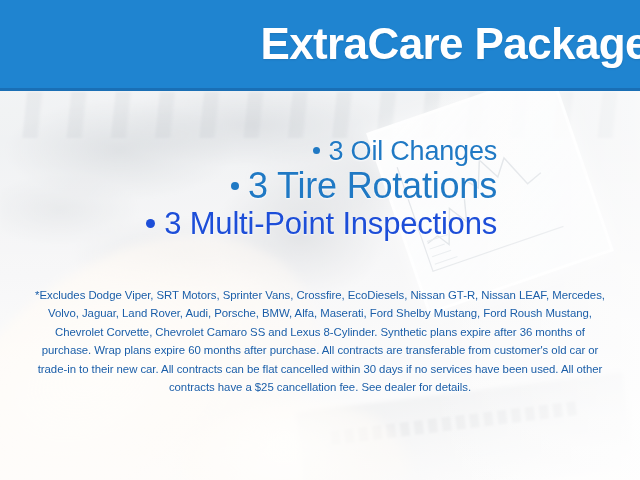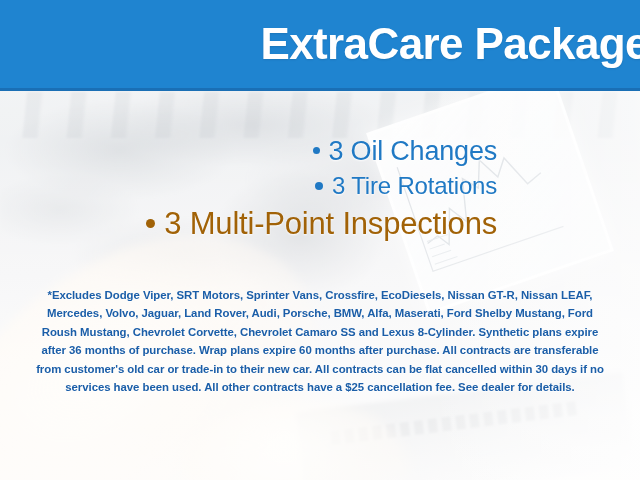--- a/index.html
+++ b/index.html
@@ -172,35 +172,35 @@
     display: inline-block;
     vertical-align: middle;
     border-radius: 50%;
     background: currentColor;
     margin-right: 9px;
     position: relative;
     top: -2px;
   }
   .bullet-1 { font-size: 27px; line-height: 34px; }
   .bullet-1 .dot { width: 7px; height: 7px; }
-  .bullet-2 { font-size: 24px; line-height: 36px; }
+  .bullet-2 { font-size: 36px; line-height: 36px; }
   .bullet-2 .dot { width: 8px; height: 8px; }
-  .bullet-3 { font-size: 31px; line-height: 40px; color: #a16207; margin-left: 12px; }
+  .bullet-3 { font-size: 31px; line-height: 40px; color: #1d4ed8; margin-left: 12px; }
   .bullet-3 .dot { width: 9px; height: 9px; }
 
   
   .disclaimer {
     position: absolute;
     left: 34px;
     top: 286px;
     width: 572px;
     text-align: center;
     color: #1b5ea8;
     font-size: 11.4px;
-    font-weight: 700;
+    font-weight: 400;
     line-height: 18.4px;
     letter-spacing: -0.05px;
     text-shadow: 0 1px 1px rgba(255,255,255,0.85);
   }
 </style>
 </head>
 <body>
 
 <div id="promo-banner">
 

